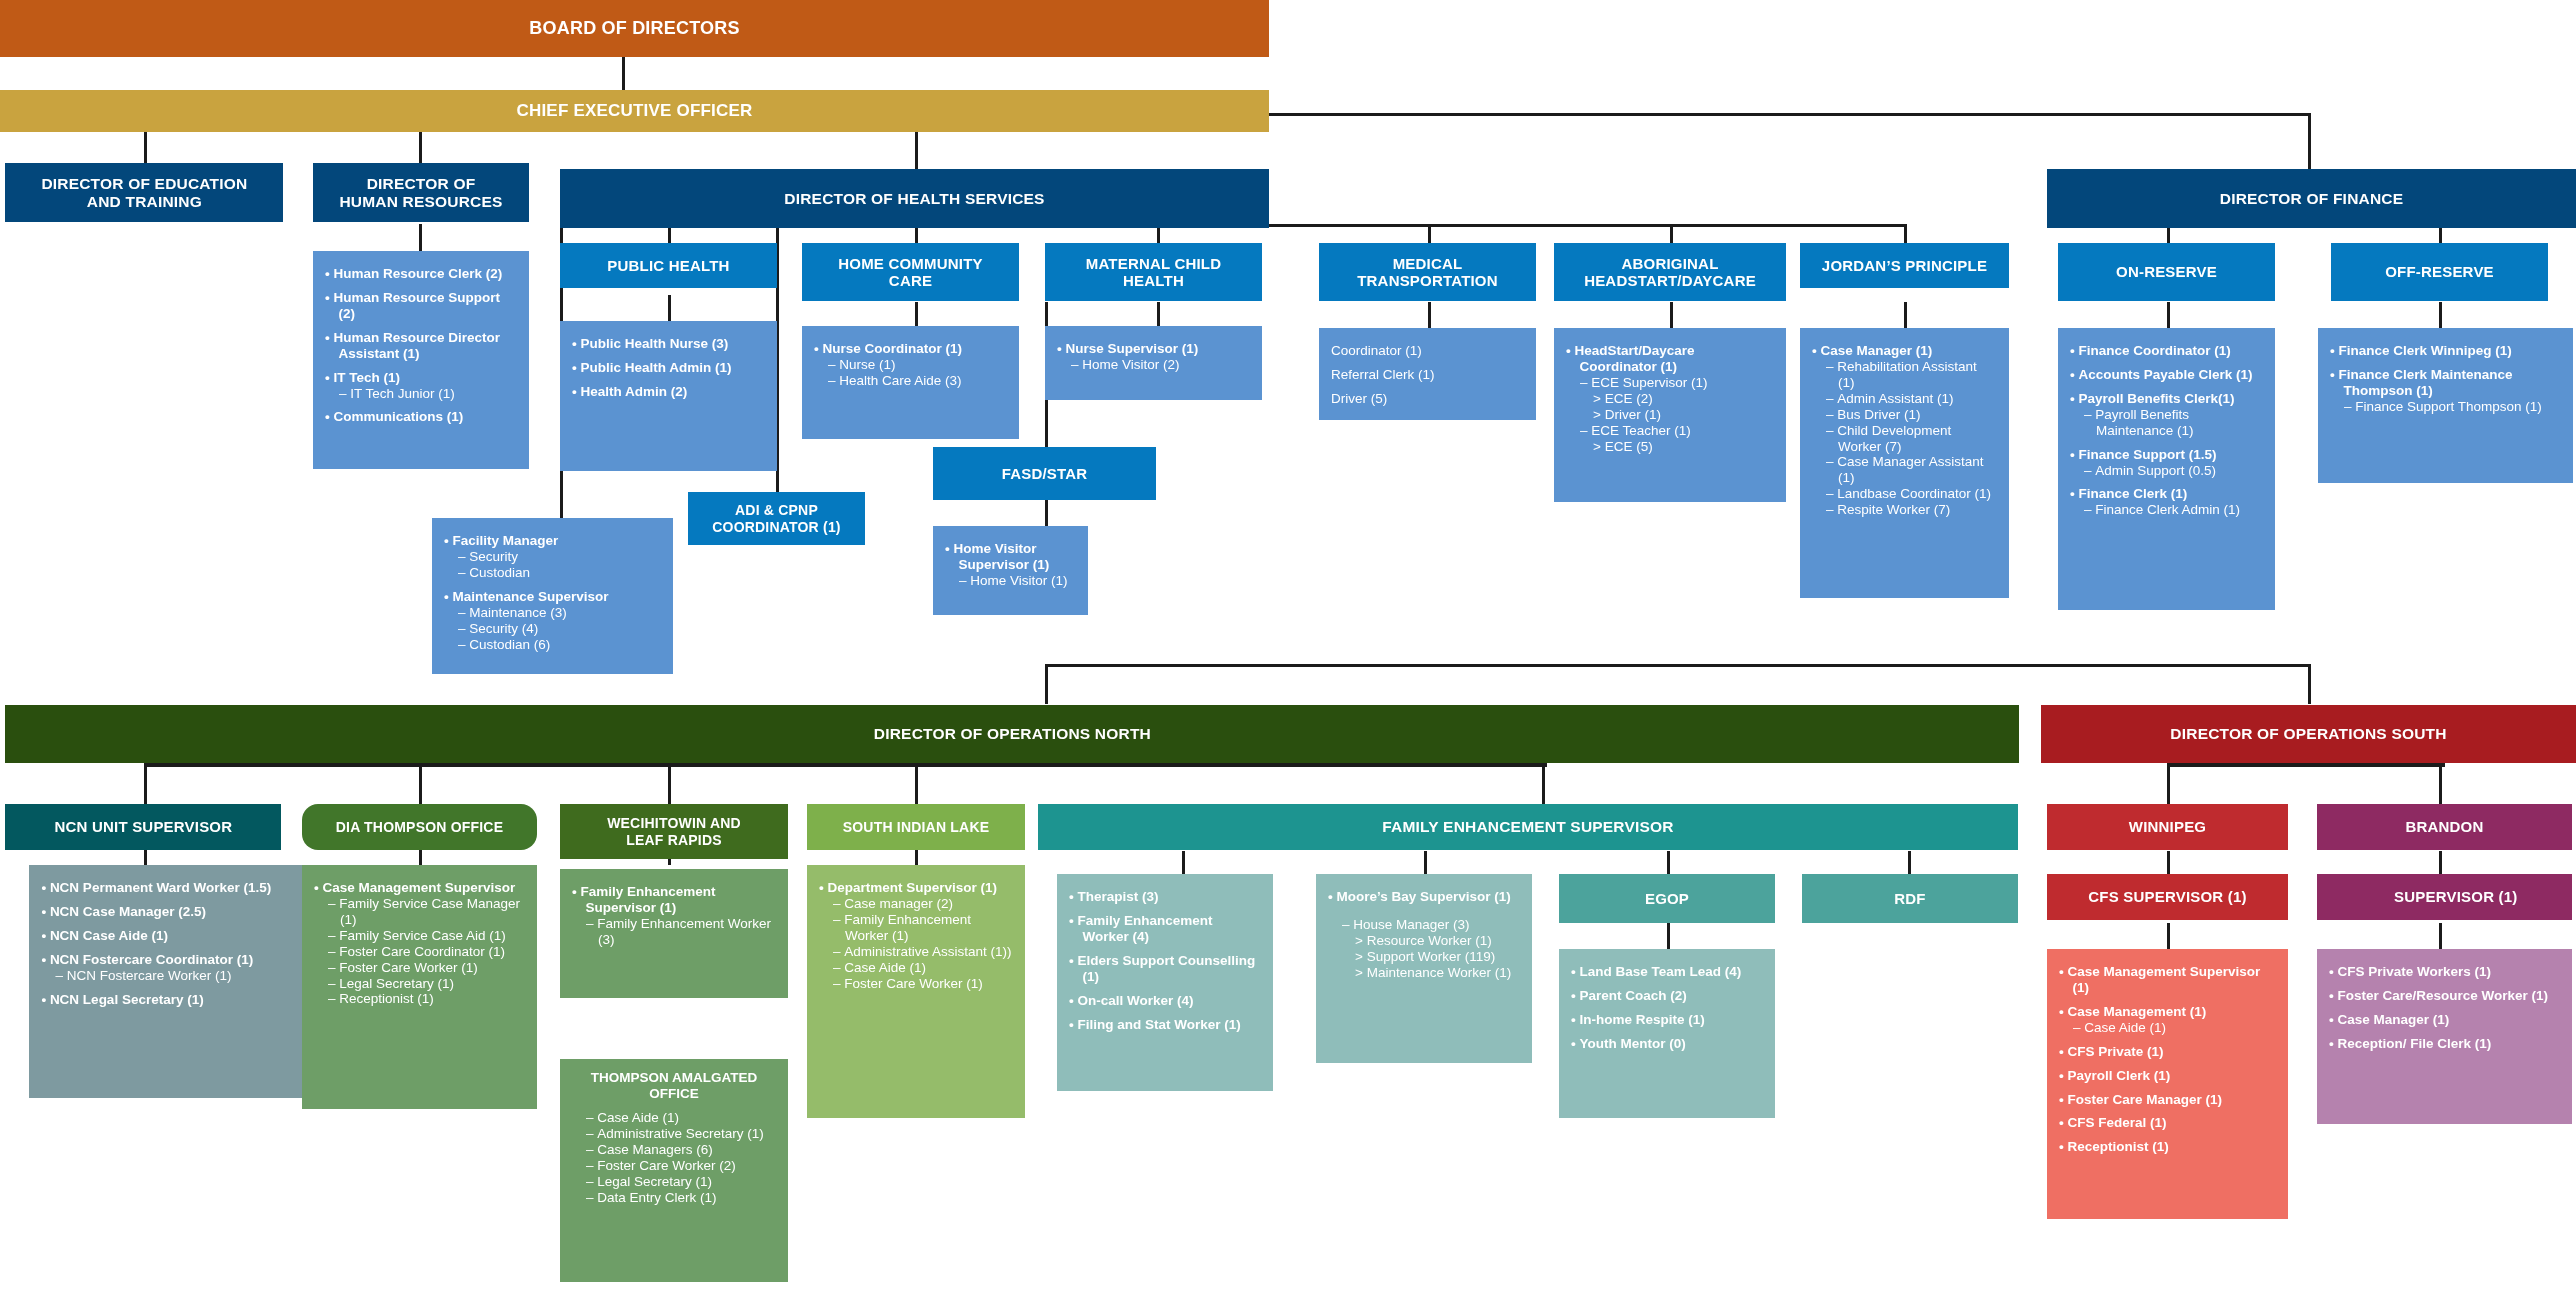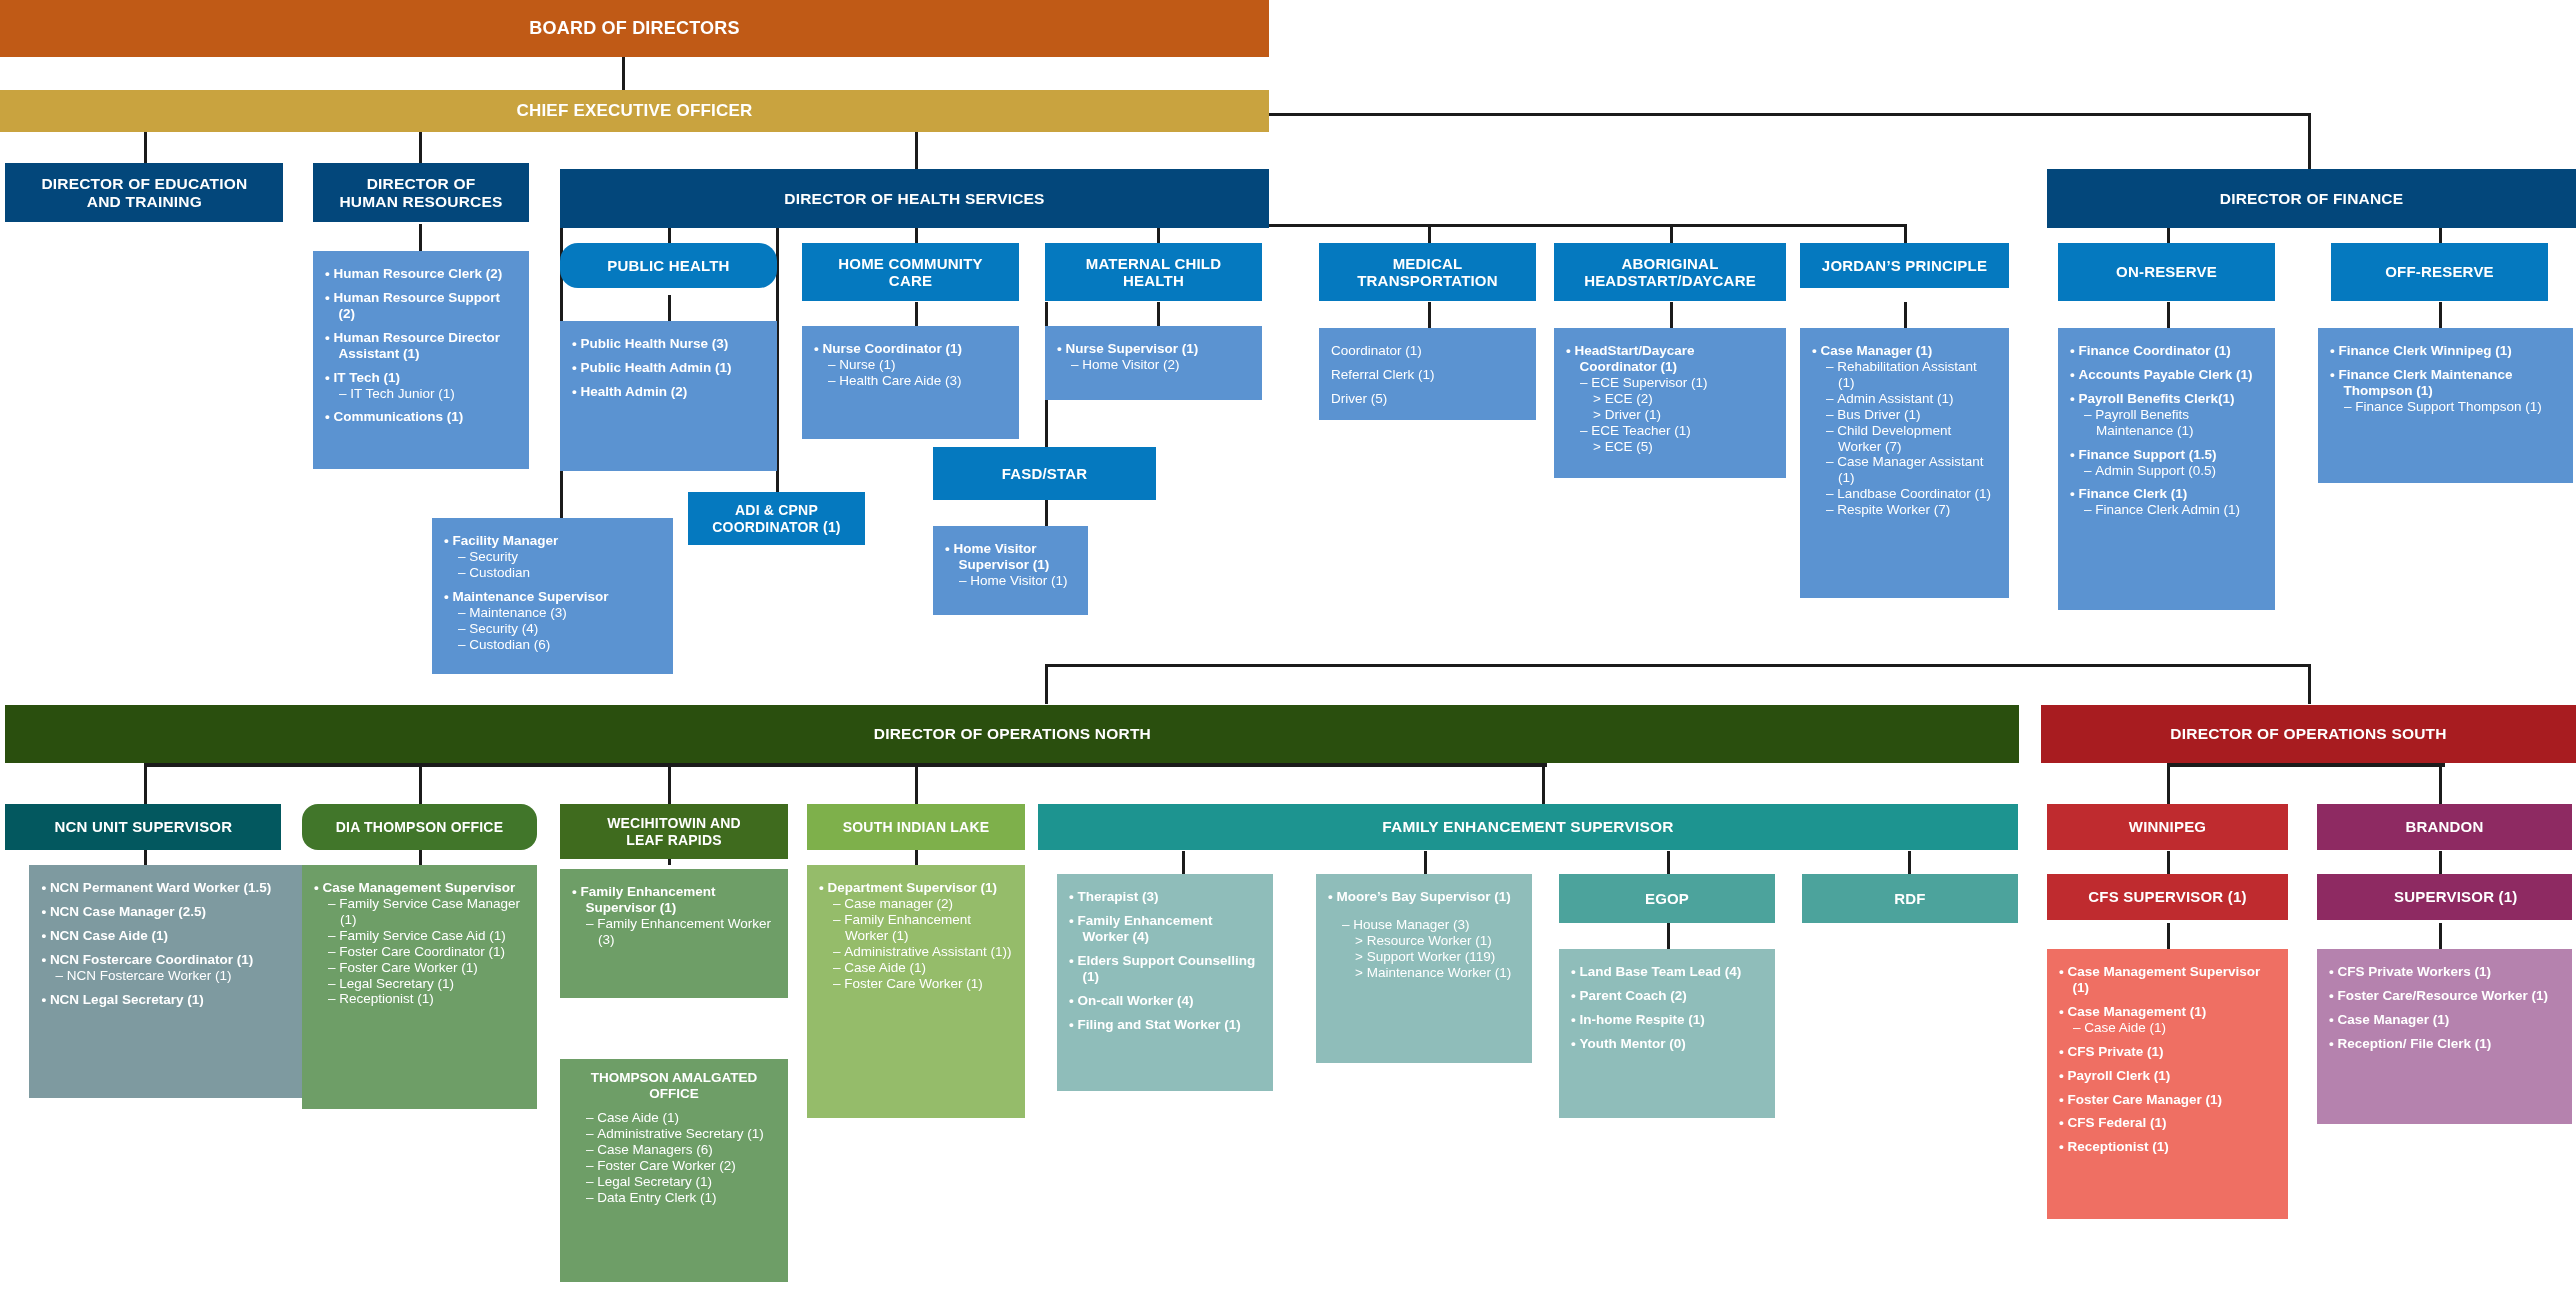--- a/index.html
+++ b/index.html
@@ -156,21 +156,21 @@
       <li class="l1">Human Resource Support (2)</li>
       <li class="l1">Human Resource Director Assistant (1)</li>
       <li class="l1" style="margin-bottom:0">IT Tech (1)</li>
       <li class="l2" style="margin-bottom:8px">IT Tech Junior (1)</li>
       <li class="l1">Communications (1)</li>
     </ul>
   </div>
 
   <div class="box hdr" style="left:560px;top:169px;width:709px;height:59px;background:#03477B;font-size:15.5px;">DIRECTOR OF HEALTH SERVICES</div>
 
-  <div class="box hdr" style="left:560px;top:243px;width:217px;height:45px;background:#0579BF;font-size:15px;border-radius:18px;">PUBLIC HEALTH</div>
+  <div class="box hdr" style="left:560px;top:243px;width:217px;height:45px;background:#0579BF;font-size:15px;">PUBLIC HEALTH</div>
   <div class="box lst" style="left:560px;top:321px;width:217px;height:150px;background:#5B93D1;font-size:13.5px;">
     <ul>
       <li class="l1">Public Health Nurse (3)</li>
       <li class="l1">Public Health Admin (1)</li>
       <li class="l1">Health Admin (2)</li>
     </ul>
   </div>
 
   <div class="box hdr" style="left:802px;top:243px;width:217px;height:58px;background:#0579BF;font-size:15px;flex-direction:column;">
     <span>HOME COMMUNITY</span>
@@ -229,21 +229,21 @@
       <li class="plain">Coordinator (1)</li>
       <li class="plain">Referral Clerk (1)</li>
       <li class="plain">Driver (5)</li>
     </ul>
   </div>
 
   <div class="box hdr" style="left:1554px;top:243px;width:232px;height:58px;background:#0579BF;font-size:15px;flex-direction:column;">
     <span>ABORIGINAL</span>
     <span>HEADSTART/DAYCARE</span>
   </div>
-  <div class="box lst" style="left:1554px;top:328px;width:232px;height:150px;background:#5B93D1;font-size:13.5px;">
+  <div class="box lst" style="left:1554px;top:328px;width:232px;height:174px;background:#5B93D1;font-size:13.5px;">
     <ul>
       <li class="l1" style="margin-bottom:0">HeadStart/Daycare Coordinator (1)</li>
       <li class="l2" style="margin-bottom:0">ECE Supervisor (1)</li>
       <li class="l3" style="margin-bottom:0">ECE (2)</li>
       <li class="l3" style="margin-bottom:0">Driver (1)</li>
       <li class="l2 gap" style="margin-bottom:0">ECE Teacher (1)</li>
       <li class="l3">ECE (5)</li>
     </ul>
   </div>
 

